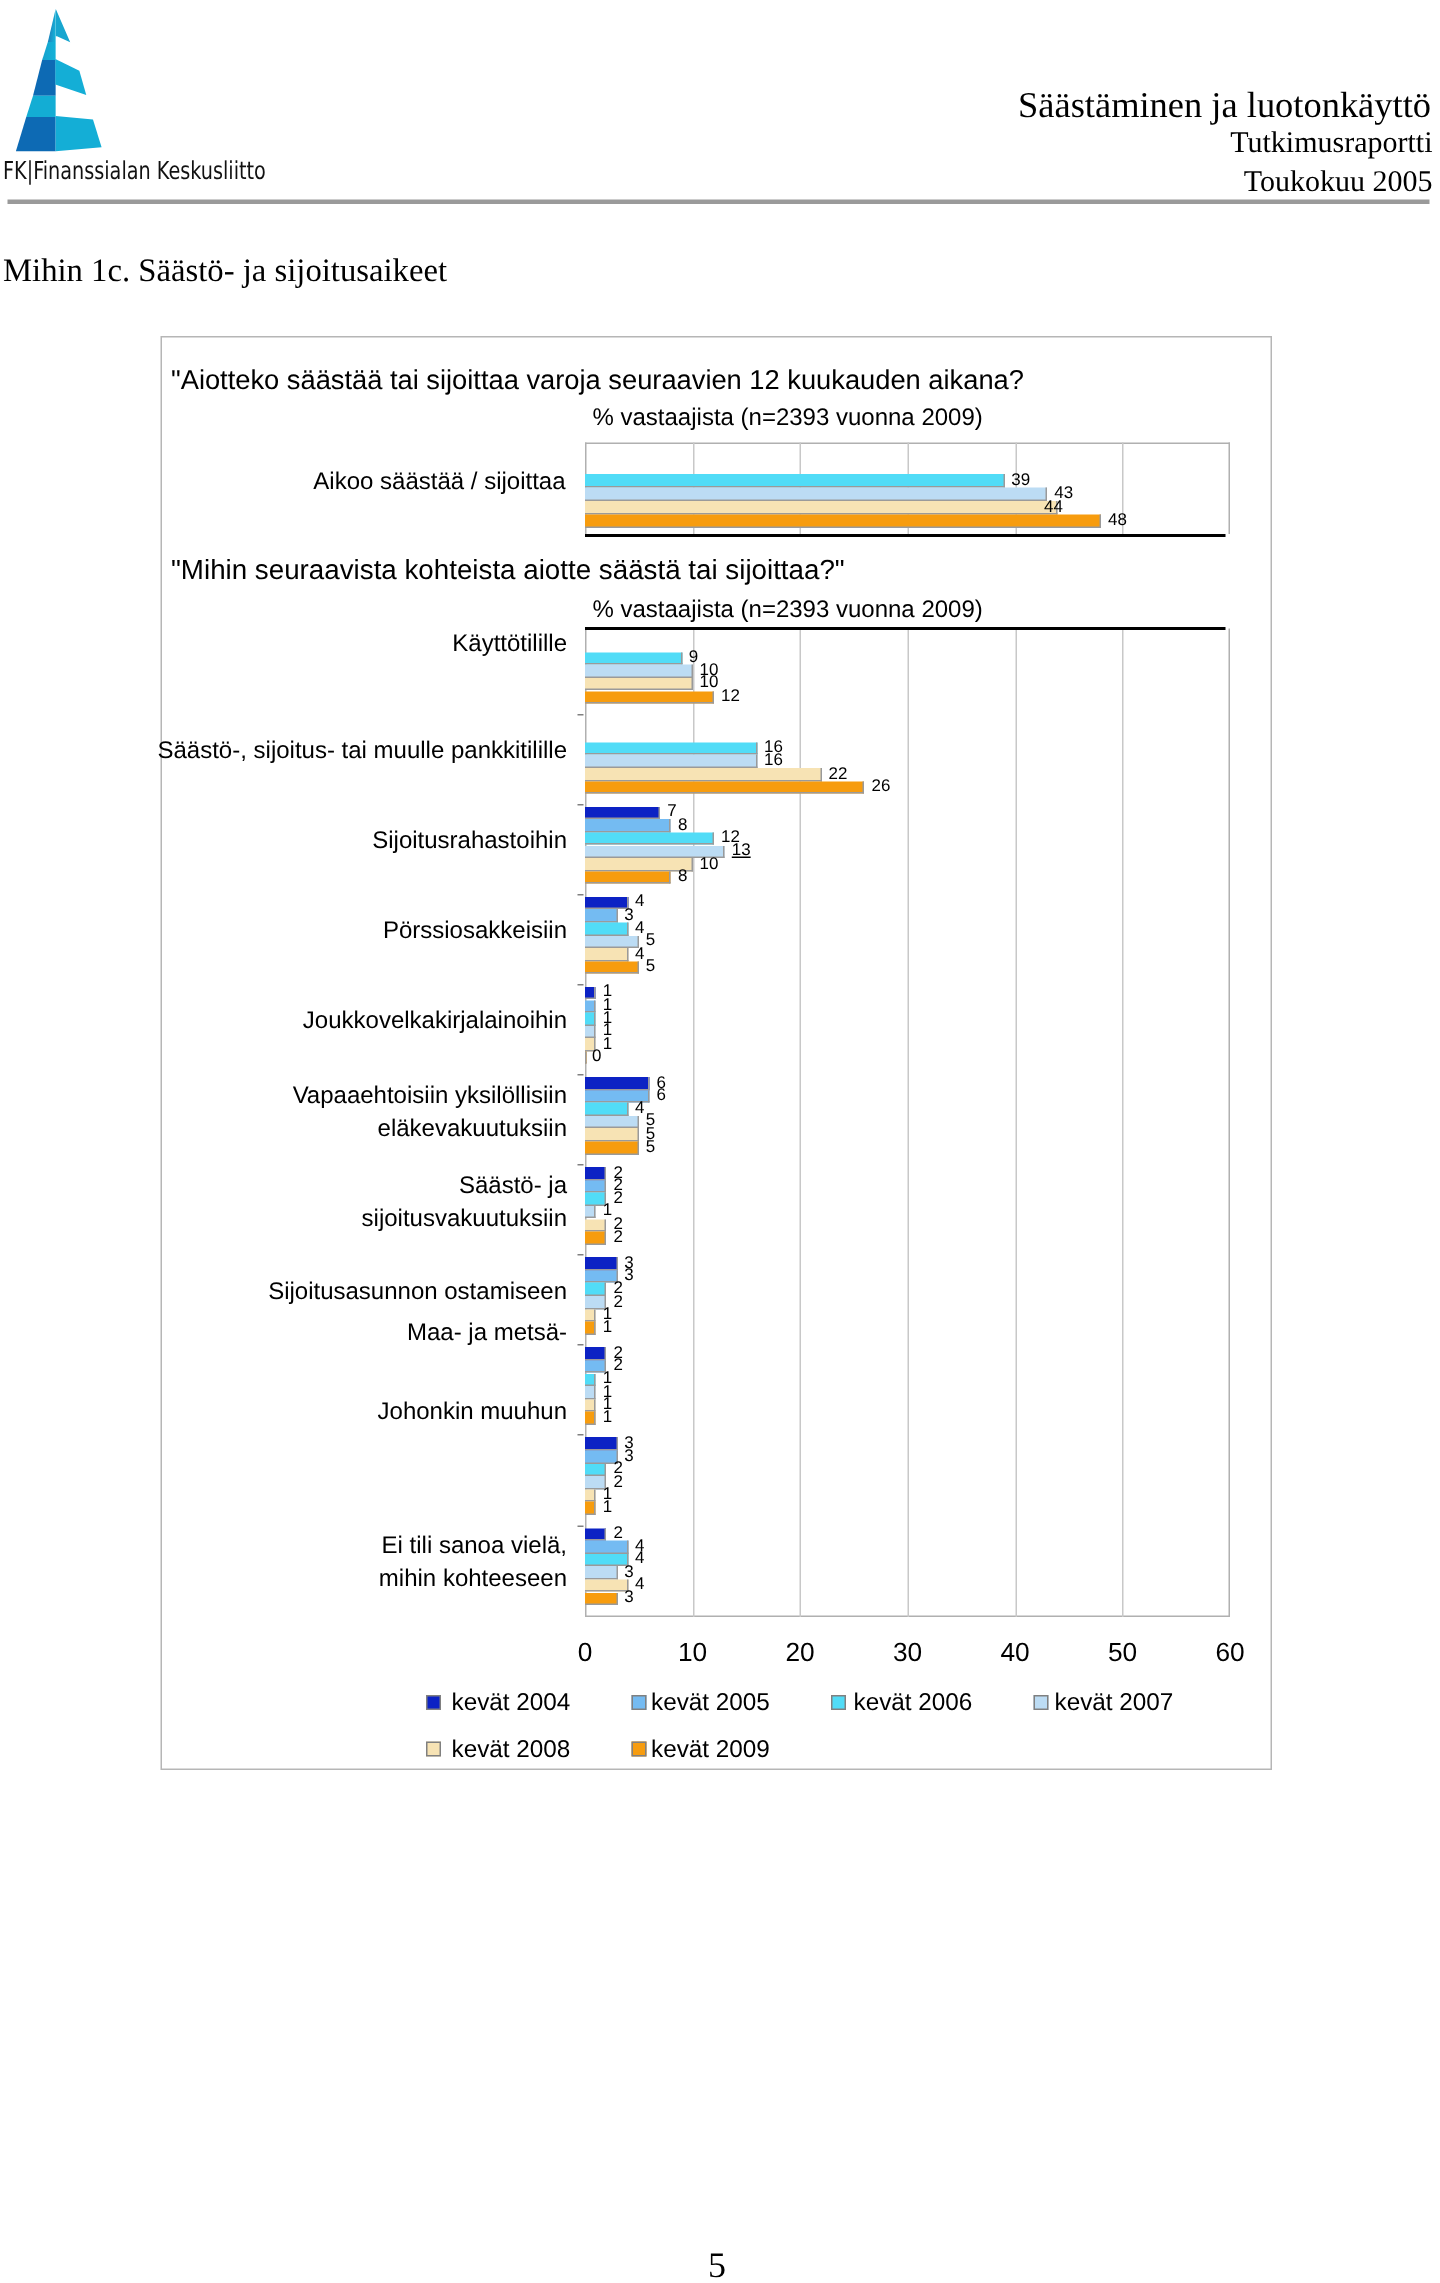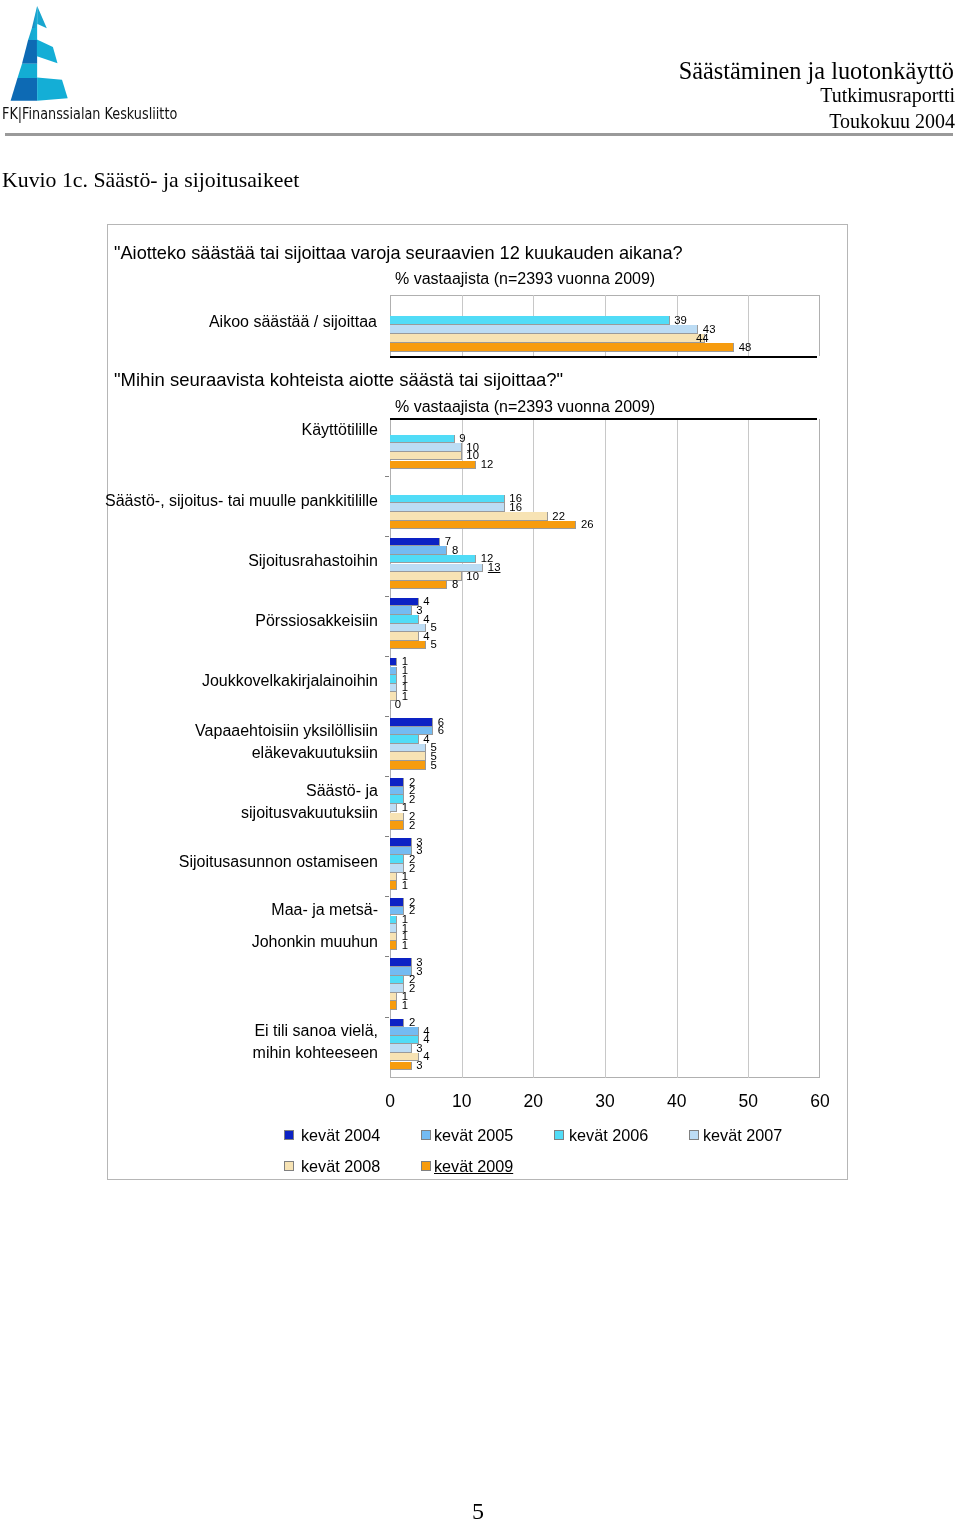--- a/index.html
+++ b/index.html
@@ -76,24 +76,24 @@
       <path d="M37.2,6.0 L46.8,28.2 L38.0,24.2 L37.2,24.2 Z" fill="#18a6cf"></path>
       <path d="M36.9,39.4 L52.9,47.1 L57.5,63.3 L36.9,56.3 Z" fill="#14aed6"></path>
       <path d="M37.1,77.4 L62.0,79.7 L67.7,98.2 L37.1,100.8 Z" fill="#14aed6"></path>
     </g>
   </svg>
   <div id="logo-text">FK|Finanssialan Keskusliitto</div>
 </div>
 
 <div id="hdr-title">Säästäminen ja luotonkäyttö</div>
 <div id="hdr-sub">Tutkimusraportti</div>
-<div id="hdr-date">Toukokuu 2004</div>
+<div id="hdr-date">Toukokuu 2005</div>
 <div id="rule"></div>
 
-<div id="fig-title">Kuvio 1c. Säästö- ja sijoitusaikeet</div>
+<div id="fig-title">Mihin 1c. Säästö- ja sijoitusaikeet</div>
 
 <div id="frame">
   <div id="chart-layer">
       <div class="q" style="left: 6px; top: 18px; font-size: 18.2px;">"Aiotteko säästää tai sijoittaa varoja seuraavien 12 kuukauden aikana?</div>
       <div class="sub" style="left: 287px; top: 45px;">% vastaajista (n=2393 vuonna 2009)</div>
       <div style="left: 282px; top: 70px; width: 430px; height: 61px; border-top: 1px solid rgb(176, 176, 176); border-right: 1px solid rgb(176, 176, 176); border-bottom: none; border-left: 1px solid rgb(176, 176, 176); border-image: initial; position: absolute; background: rgb(255, 255, 255);"></div>
       <div style="left: 353.667px; top: 70px; width: 1px; height: 61px; background: rgb(200, 200, 200); position: absolute;"></div>
       <div style="left: 425.333px; top: 70px; width: 1px; height: 61px; background: rgb(200, 200, 200); position: absolute;"></div>
       <div style="left: 497px; top: 70px; width: 1px; height: 61px; background: rgb(200, 200, 200); position: absolute;"></div>
       <div style="left: 568.667px; top: 70px; width: 1px; height: 61px; background: rgb(200, 200, 200); position: absolute;"></div>
@@ -232,21 +232,21 @@
       <div class="vlab" style="left: 308.2px; top: 620.3px;">3</div>
       <div class="bar" style="left: 282px; top: 630.4px; width: 14.3333px; height: 8.6px; background: rgb(81, 220, 247); border-right: 1px solid rgb(154, 154, 154); border-bottom: 1px solid rgb(154, 154, 154); position: absolute;"></div>
       <div class="vlab" style="left: 301.033px; top: 628.9px;">2</div>
       <div class="bar" style="left: 282px; top: 639px; width: 14.3333px; height: 8.6px; background: rgb(188, 220, 244); border-right: 1px solid rgb(154, 154, 154); border-bottom: 1px solid rgb(154, 154, 154); position: absolute;"></div>
       <div class="vlab" style="left: 301.033px; top: 637.5px;">2</div>
       <div class="bar" style="left: 282px; top: 647.6px; width: 7.16667px; height: 8.6px; background: rgb(247, 227, 180); border-right: 1px solid rgb(154, 154, 154); border-bottom: 1px solid rgb(154, 154, 154); position: absolute;"></div>
       <div class="vlab" style="left: 293.867px; top: 646.1px;">1</div>
       <div class="bar" style="left: 282px; top: 656.2px; width: 7.16667px; height: 8.6px; background: rgb(247, 156, 14); border-right: 1px solid rgb(154, 154, 154); border-bottom: 1px solid rgb(154, 154, 154); position: absolute;"></div>
       <div class="vlab" style="left: 293.867px; top: 654.7px;">1</div>
       <div class="tick" style="left: 277px; top: 671px;"></div>
-      <div class="cat" style="left: -7px; top: 674px; width: 277px;">
+      <div class="cat" style="left: -7px; top: 653px; width: 277px;">
         <div>Maa- ja metsä-</div>
       </div>
       <div class="bar" style="left: 282px; top: 673.3px; width: 14.3333px; height: 8.6px; background: rgb(12, 34, 196); border-right: 1px solid rgb(154, 154, 154); border-bottom: 1px solid rgb(154, 154, 154); position: absolute;"></div>
       <div class="vlab" style="left: 301.033px; top: 671.8px;">2</div>
       <div class="bar" style="left: 282px; top: 681.9px; width: 14.3333px; height: 8.6px; background: rgb(116, 187, 242); border-right: 1px solid rgb(154, 154, 154); border-bottom: 1px solid rgb(154, 154, 154); position: absolute;"></div>
       <div class="vlab" style="left: 301.033px; top: 680.4px;">2</div>
       <div class="bar" style="left: 282px; top: 690.5px; width: 7.16667px; height: 8.6px; background: rgb(81, 220, 247); border-right: 1px solid rgb(154, 154, 154); border-bottom: 1px solid rgb(154, 154, 154); position: absolute;"></div>
       <div class="vlab" style="left: 293.867px; top: 689px;">1</div>
       <div class="bar" style="left: 282px; top: 699.1px; width: 7.16667px; height: 8.6px; background: rgb(188, 220, 244); border-right: 1px solid rgb(154, 154, 154); border-bottom: 1px solid rgb(154, 154, 154); position: absolute;"></div>
       <div class="vlab" style="left: 293.867px; top: 697.6px;">1</div>
@@ -298,17 +298,17 @@
       <div class="lgtext" style="left: 193px; top: 901px;">kevät 2004</div>
       <div class="lgbox" style="left: 312.5px; top: 905px; background: rgb(116, 187, 242); border: 1px solid rgb(128, 128, 128); position: absolute;"></div>
       <div class="lgtext" style="left: 326px; top: 901px;">kevät 2005</div>
       <div class="lgbox" style="left: 446px; top: 905px; background: rgb(81, 220, 247); border: 1px solid rgb(128, 128, 128); position: absolute;"></div>
       <div class="lgtext" style="left: 461px; top: 901px;">kevät 2006</div>
       <div class="lgbox" style="left: 580.5px; top: 905px; background: rgb(188, 220, 244); border: 1px solid rgb(128, 128, 128); position: absolute;"></div>
       <div class="lgtext" style="left: 595px; top: 901px;">kevät  2007</div>
       <div class="lgbox" style="left: 176px; top: 936px; background: rgb(247, 227, 180); border: 1px solid rgb(128, 128, 128); position: absolute;"></div>
       <div class="lgtext" style="left: 193px; top: 932px;">kevät 2008</div>
       <div class="lgbox" style="left: 312.5px; top: 936px; background: rgb(247, 156, 14); border: 1px solid rgb(128, 128, 128); position: absolute;"></div>
-      <div class="lgtext" style="left: 326px; top: 932px; text-decoration: underline;">kevät 2009</div>
+      <div class="lgtext" style="left: 326px; top: 932px;">kevät 2009</div>
     </div>
 </div>
 
 <div id="pagenum">5</div>
 
 </body></html>

